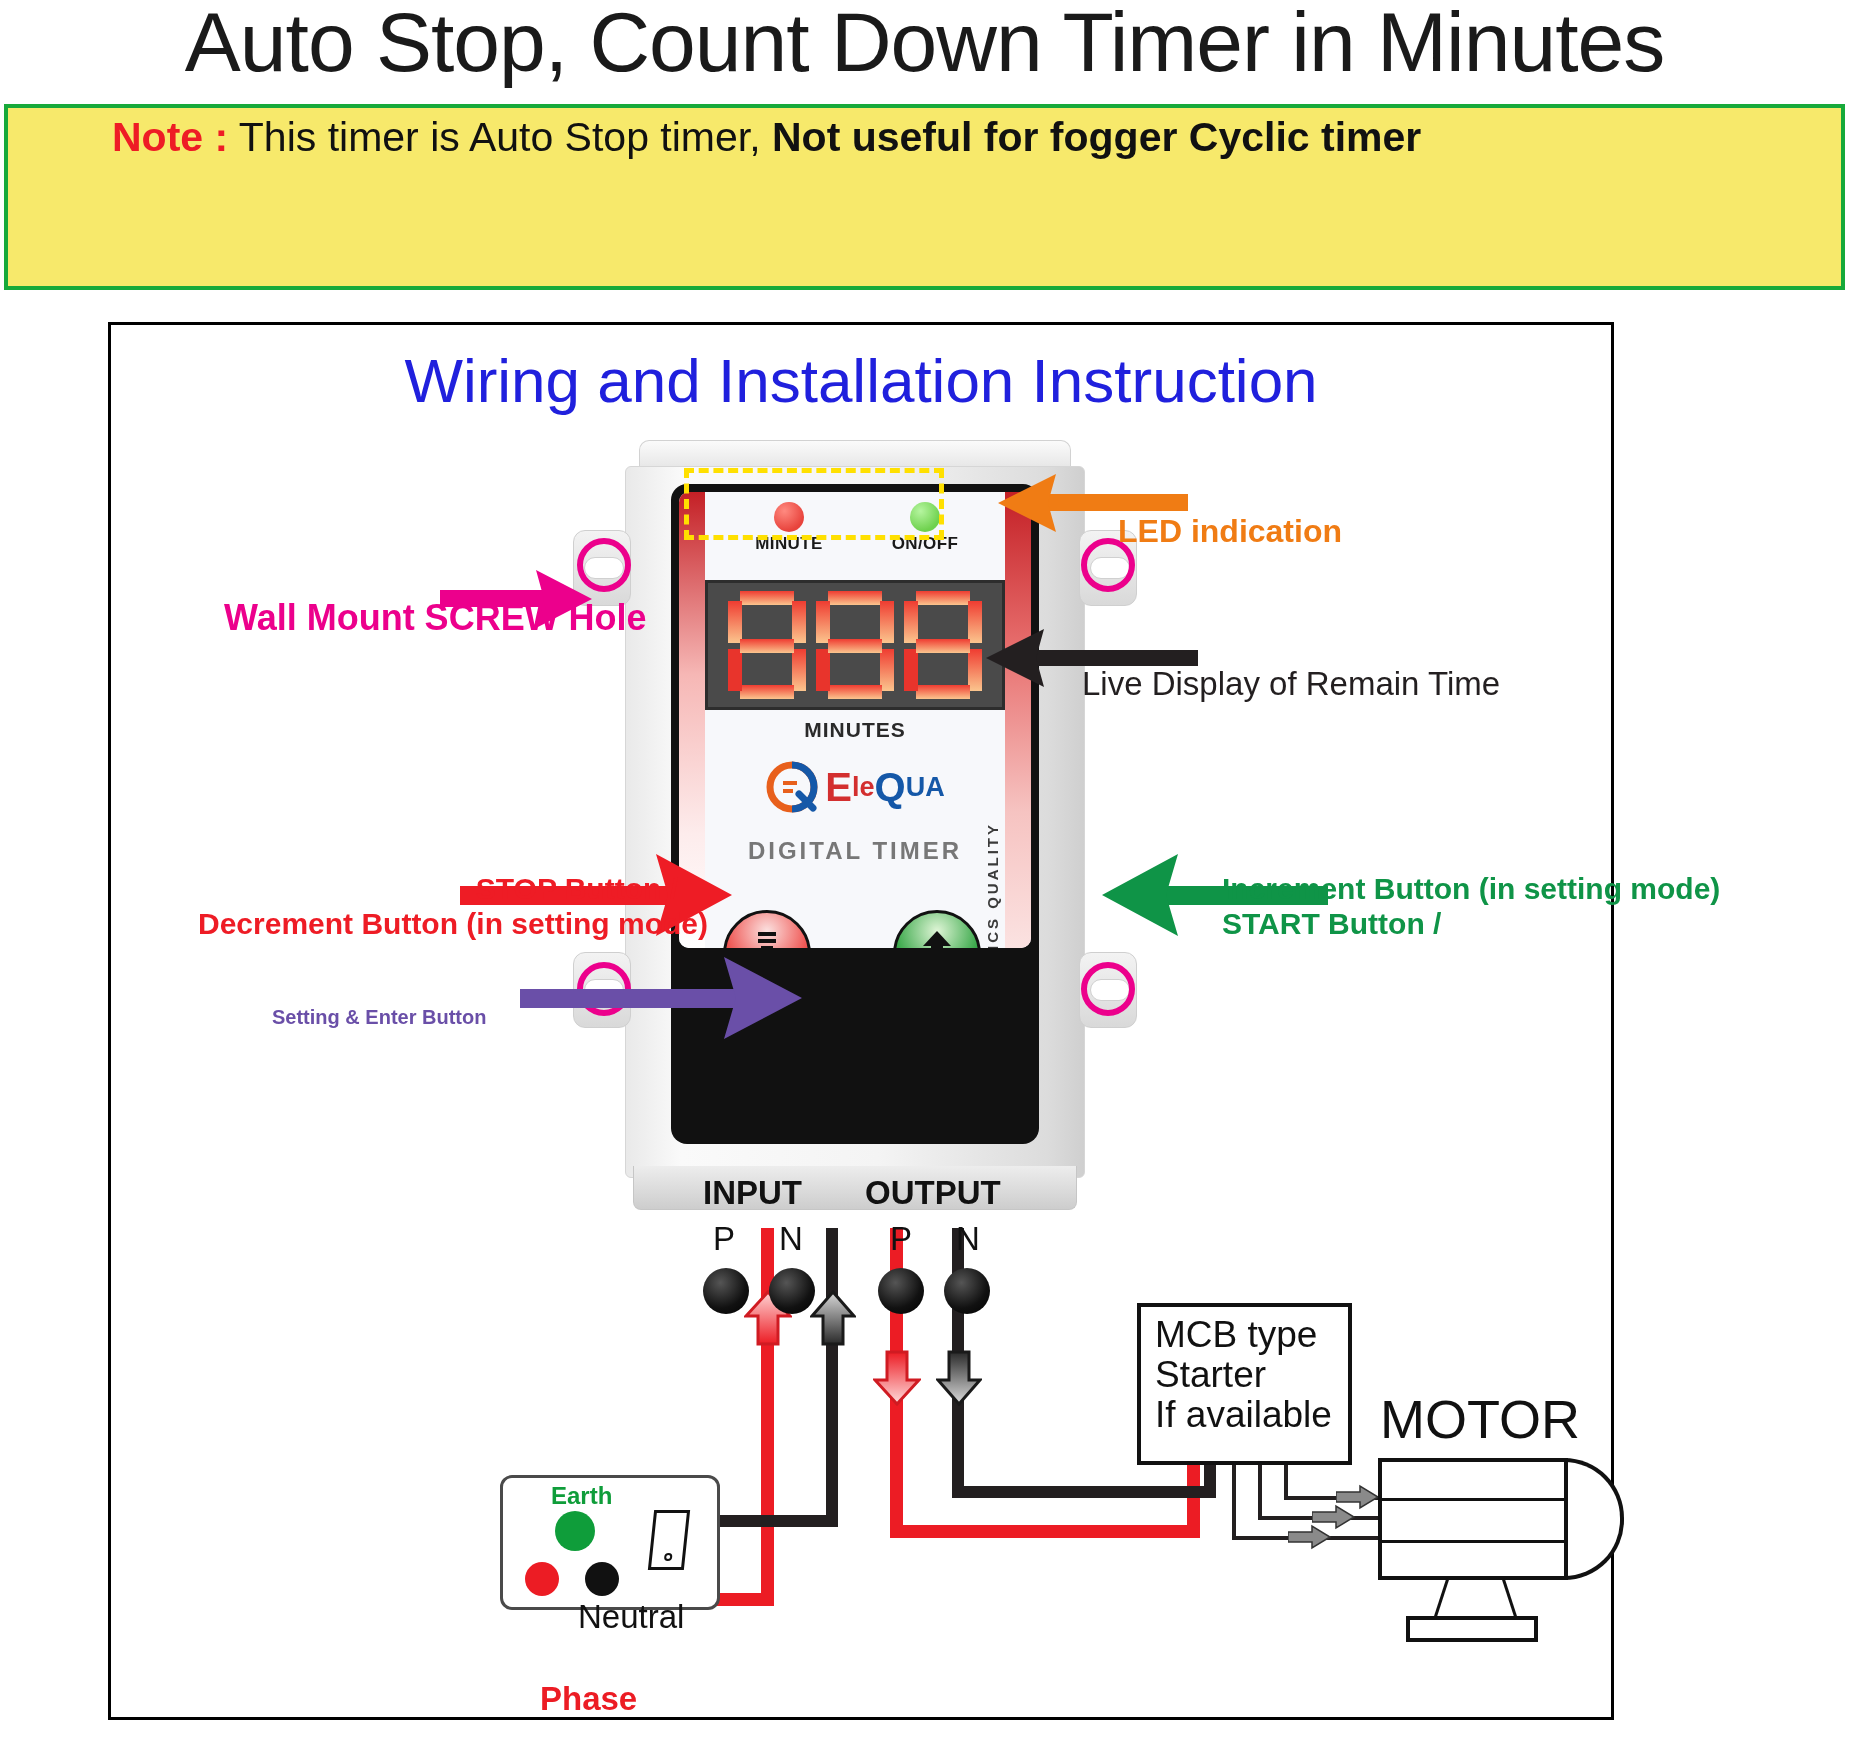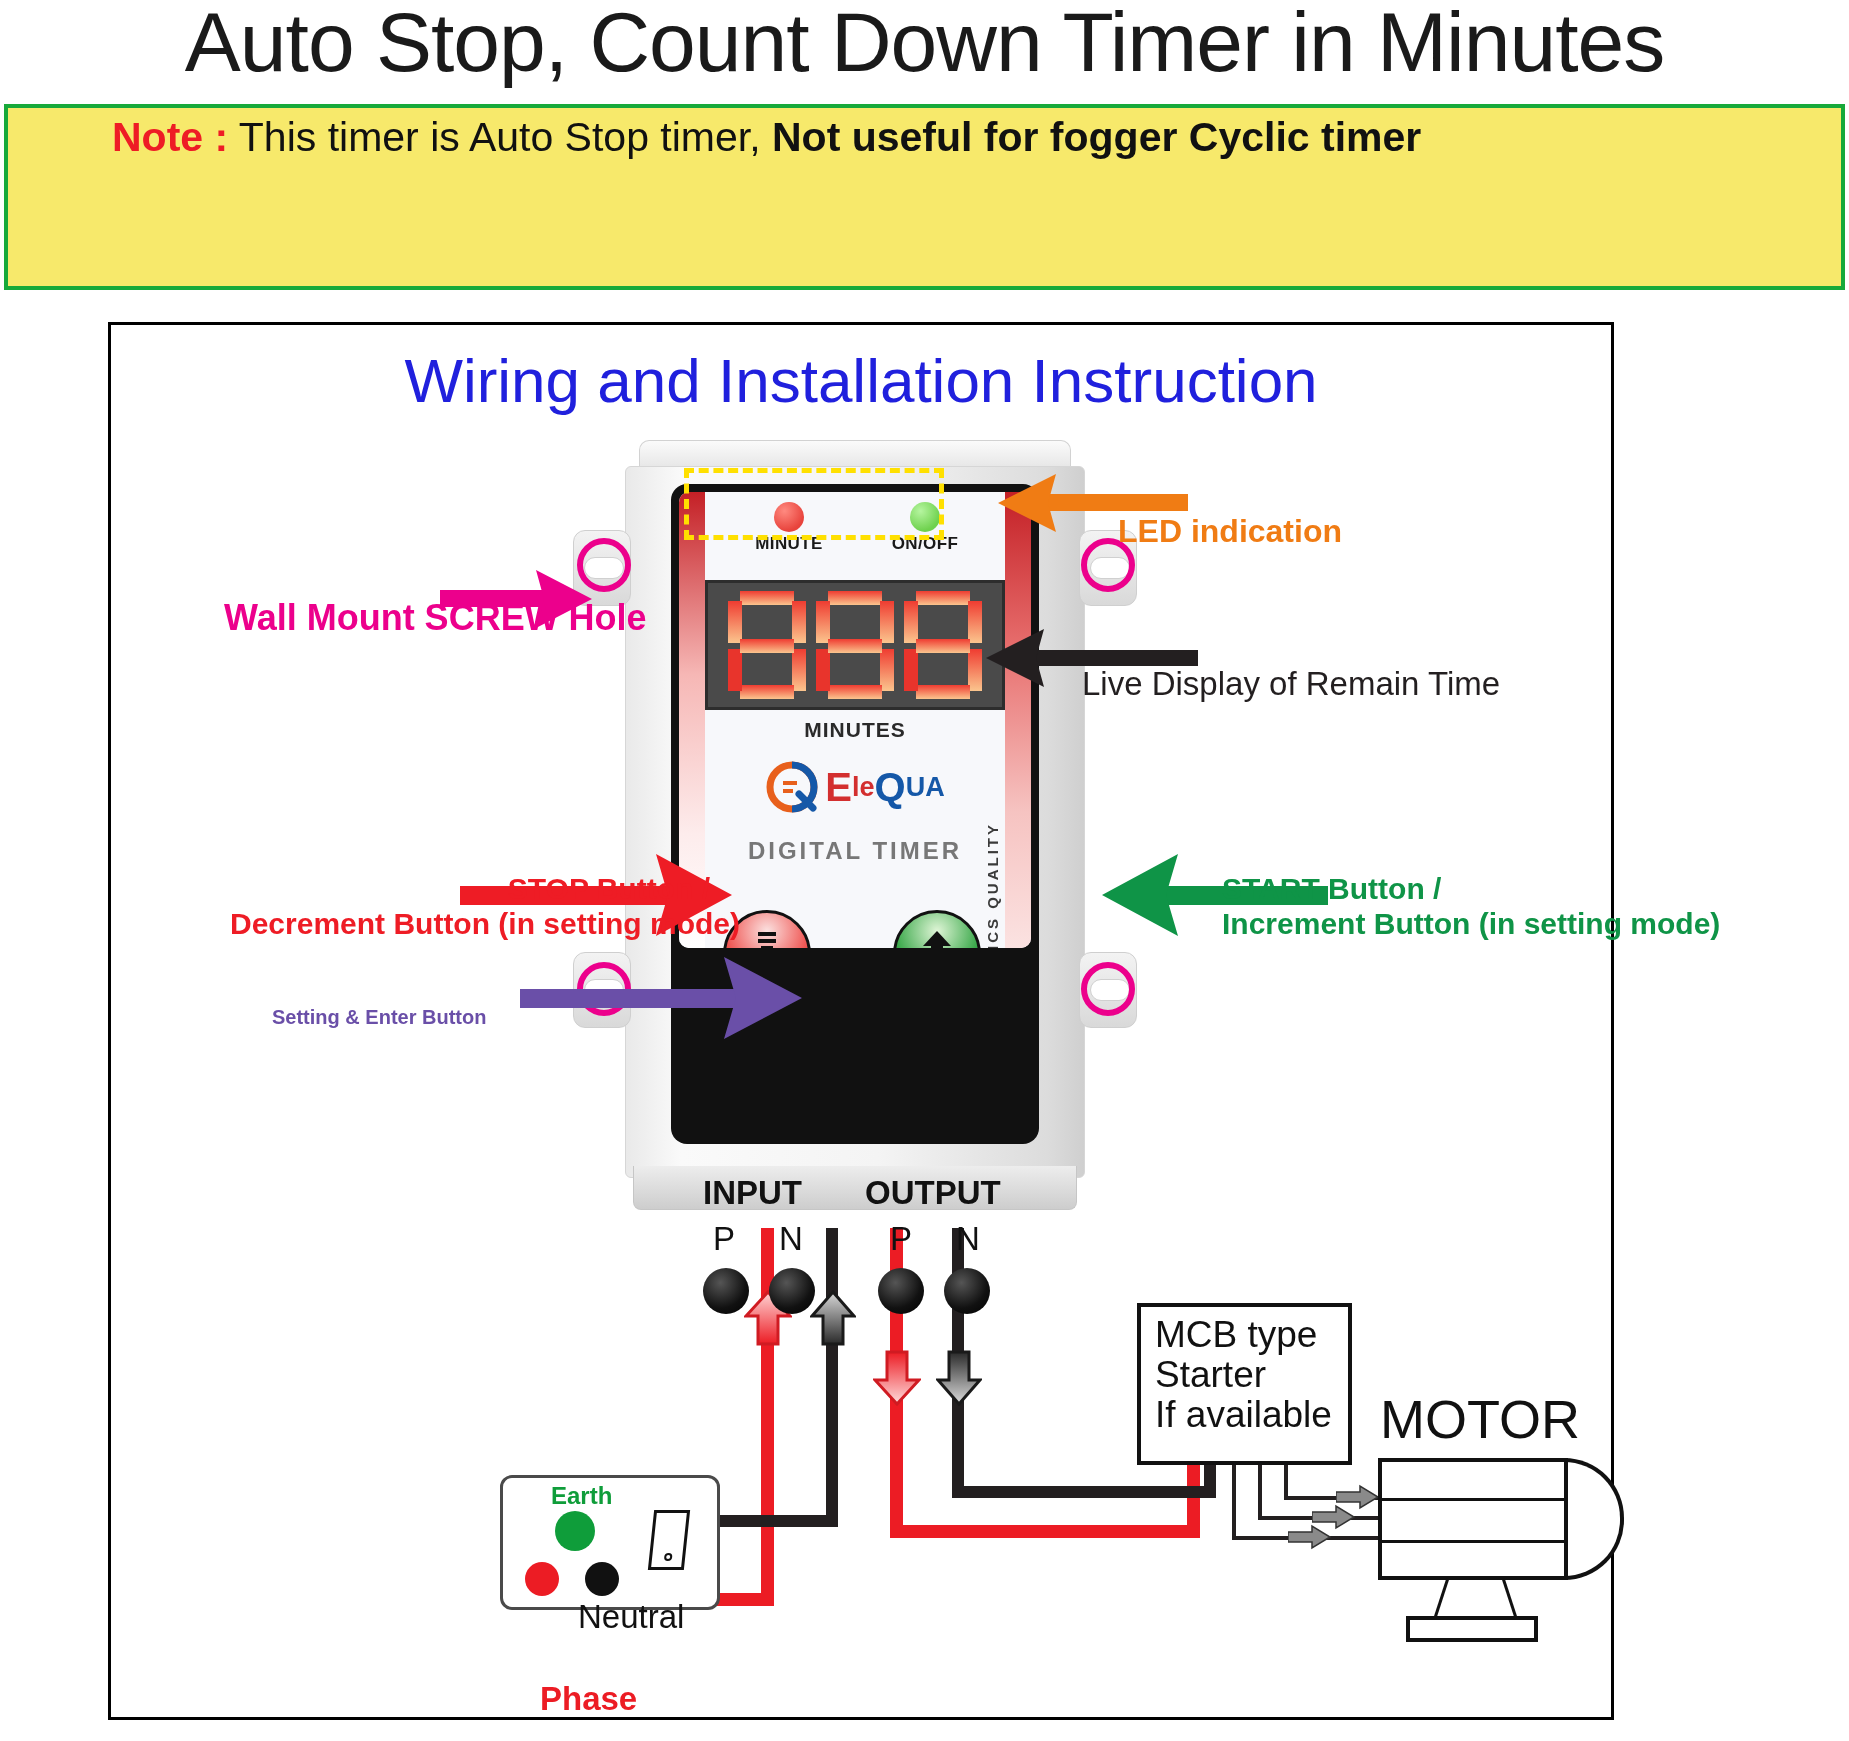--- a/index.html
+++ b/index.html
@@ -260,21 +260,21 @@
   #socket-switch-dot { position:absolute; left:12px; top:40px; width:8px; height:8px; border-radius:50%; border:2px solid #111; }
   #label-neutral { position:absolute; left:578px; top:1598px; font-size:33px; color:#111; }
   #label-phase { position:absolute; left:540px; top:1680px; font-size:33px; color:#ec1c24; font-weight:600; }
 
   
   .anno { position:absolute; white-space:nowrap; font-weight:bold; }
   .anno-2line { line-height:1.16; }
   #anno-wall { left:224px; top:597px; font-size:36px; color:#ec008c; }
   #anno-led { left:1118px; top:513px; font-size:32px; color:#f07c14; font-weight:600; }
   #anno-live { left:1082px; top:665px; font-size:33px; color:#231f20; font-weight:400; }
-  #anno-stop { left:198px; top:872px; font-size:30px; color:#ee1c25; text-align:right; width:480px;margin-left:32px; }
+  #anno-stop { left:198px; top:872px; font-size:30px; color:#ee1c25; text-align:right; width:480px; }
   #anno-setting { left:272px; top:1006px; font-size:20px; color:#6a4fa8; }
   #anno-start { left:1222px; top:872px; font-size:30px; color:#0f9447; }
 </style>
 </head>
 <body>
 
 <div id="page-title">Auto Stop, Count Down  Timer in Minutes</div>
 
 <div id="note-box">
   <div class="note-line" id="note-line-1"><span class="note-kw">Note :</span><span class="note-black">  This timer is Auto Stop timer, </span><span class="note-bold-black">Not useful for fogger Cyclic timer</span></div>
@@ -549,15 +549,15 @@
   <rect x="0" y="34" width="228" height="19" fill="#6a4fa8"></rect>
   <polygon points="204,2 282,43 204,84 216,43" fill="#6a4fa8"></polygon>
 </svg>
 <div class="anno" id="anno-setting">Setting &amp; Enter Button</div>
 
 <svg style="position:absolute; left:1098px; top:852px;" width="230" height="86">
   <rect x="56" y="34" width="174" height="19" fill="#0f9447"></rect>
   <polygon points="80,2 4,43 80,84 68,43" fill="#0f9447"></polygon>
 </svg>
 <div class="anno anno-2line" id="anno-start">
+  <div>Increment Button  (in setting mode)</div>
   <div>START Button /</div>
-  <div>Increment Button  (in setting mode)</div>
 </div>
 
 </body></html>

